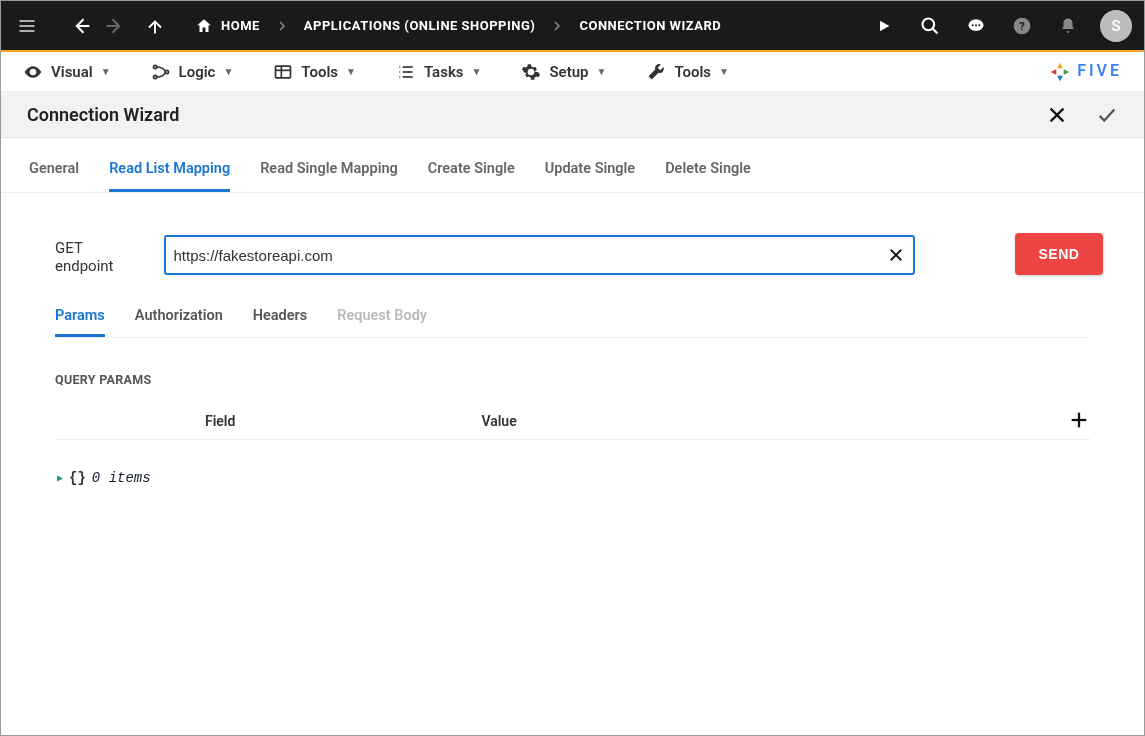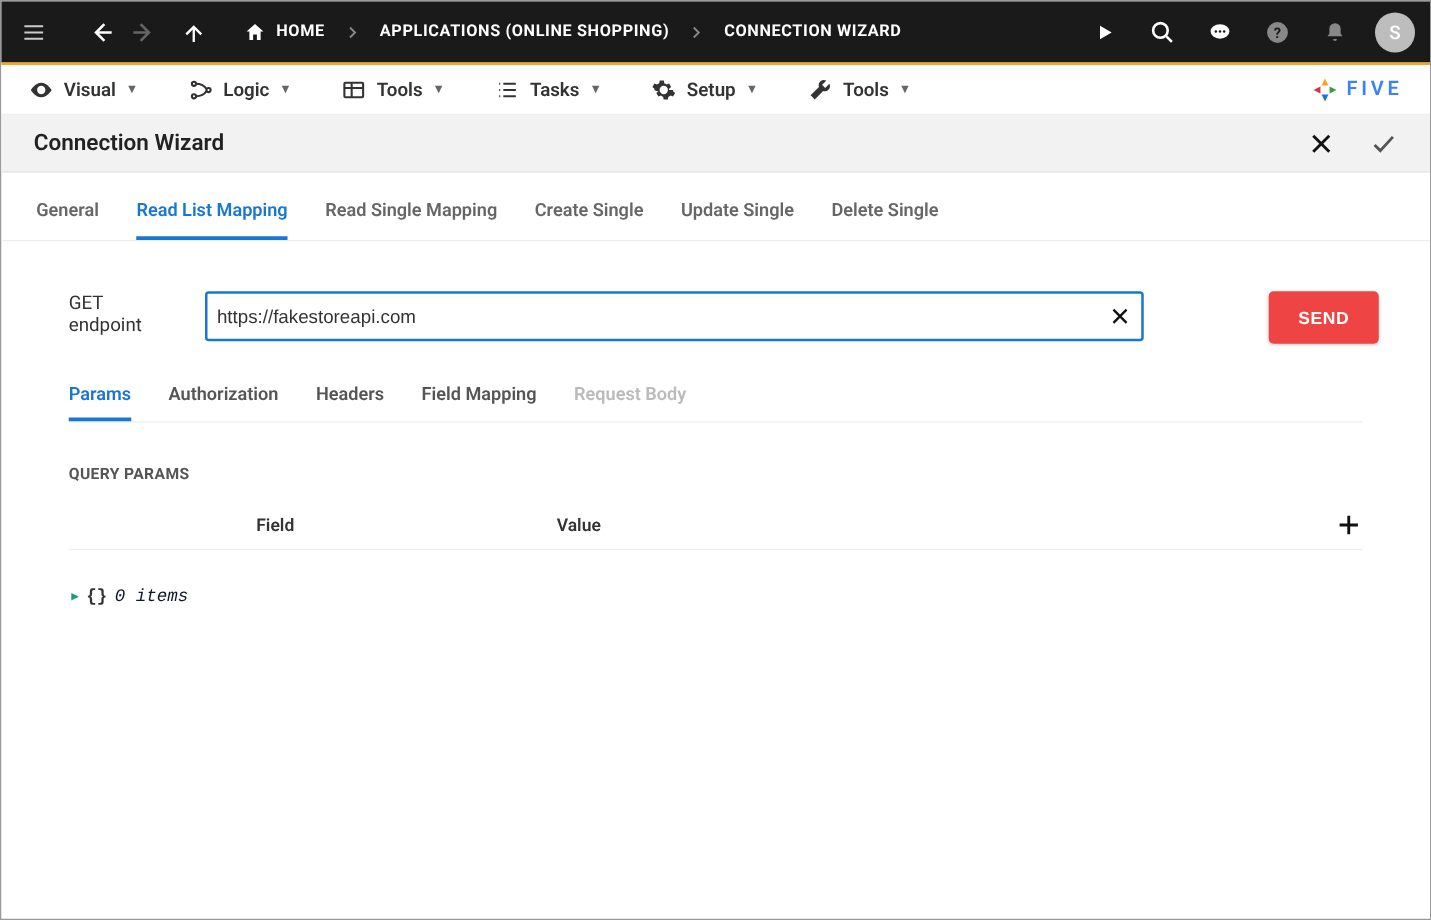--- a/index.html
+++ b/index.html
@@ -28,35 +28,35 @@
   .titlebar-actions { display:flex; gap: 28px; }
   .titlebar-actions .act { cursor:pointer; }
 
   
   .main-tabs { display:flex; gap: 30px; padding: 10px 28px 0 28px; border-bottom: 1px solid #eee; }
   .main-tab { padding: 12px 0; font-size: 14.5px; font-weight: 600; color: #666; cursor:pointer; border-bottom: 3px solid transparent; }
   .main-tab.active { color: #1976d2; border-bottom-color: #1976d2; }
 
   
   .content { padding: 40px 54px 20px 54px; }
-  .endpoint-row { display:flex; align-items:flex-start; gap: 50px; }
+  .endpoint-row { display:flex; align-items:flex-end; gap: 50px; }
   .field-label { font-size: 15px; color:#333; }
   .input-wrap { flex: 1; position: relative; }
   .endpoint-input { width: 751px; height: 40px; border: 2px solid #1976d2; border-radius: 3px; padding: 0 38px 0 8px; font-size: 15px; color:#333; outline:none; }
   .clear-x { position:absolute; right: 10px; top: 50%; transform: translateY(-50%); cursor:pointer; }
   .send-btn { background:#ef4444; color:#fff; font-weight:700; font-size:14px; border:none; border-radius:4px; height:42px; padding: 0 24px; cursor:pointer; letter-spacing:0.5px; box-shadow: 0 1px 3px rgba(0,0,0,0.2); margin-left: 50px;}
 
   
   .sub-tabs { display:flex; gap: 30px; margin-top: 22px; border-bottom: 1px solid #eee; }
   .sub-tab { padding: 10px 0; font-size: 14.5px; font-weight:600; color:#555; cursor:pointer; border-bottom:3px solid transparent; }
   .sub-tab.active { color:#1976d2; border-bottom-color:#1976d2; }
   .sub-tab.disabled { color:#bbb; cursor:default; }
 
   .section-head { font-size:12.5px; font-weight:700; color:#555; letter-spacing:0.3px; margin-top: 34px; }
-  .params-head { display:flex; margin-top: 26px; padding-bottom: 10px; border-bottom:1px solid #eee; position:relative; }
+  .params-head { display:flex; margin-top: 26px; padding-bottom: 10px; border-bottom:1px solid #eee; position:relative;gap:36px; }
   .col-field { margin-left: 150px; font-size:14px; font-weight:600; color:#333; }
   .col-value { margin-left: 210px; font-size:14px; font-weight:600; color:#333; }
   .add-btn { position:absolute; right: 0; top: -4px; cursor:pointer; }
 
   .json-preview { display:flex; align-items:center; gap:6px; margin-top: 30px; margin-left: 2px; font-family: "Courier New", monospace; font-size: 14px; color:#333; }
   .json-toggle { color:#1a9e6b; font-size:10px; cursor:pointer; }
   .json-items { color:#0f172a; font-style: italic; }
 
   svg { display:block; }
 </style>
@@ -253,21 +253,20 @@
           </svg>
       </div>
     </div>
     <button class="send-btn">SEND</button>
   </div>
 
   <div class="sub-tabs">
     <div class="sub-tab active"><span>Params</span></div>
     <div class="sub-tab"><span>Authorization</span></div>
     <div class="sub-tab"><span>Headers</span></div>
-    <div class="sub-tab"><span>Field Mapping</span></div>
     <div class="sub-tab disabled"><span>Request Body</span></div>
   </div>
 
   <div class="section-head">QUERY PARAMS</div>
 
   <div class="params-head">
     <div class="col-field">Field</div>
     <div class="col-value">Value</div>
     <div class="add-btn">
       <svg width="22" height="22" viewBox="0 0 24 24" fill="none" stroke="#111" stroke-width="2.5">

